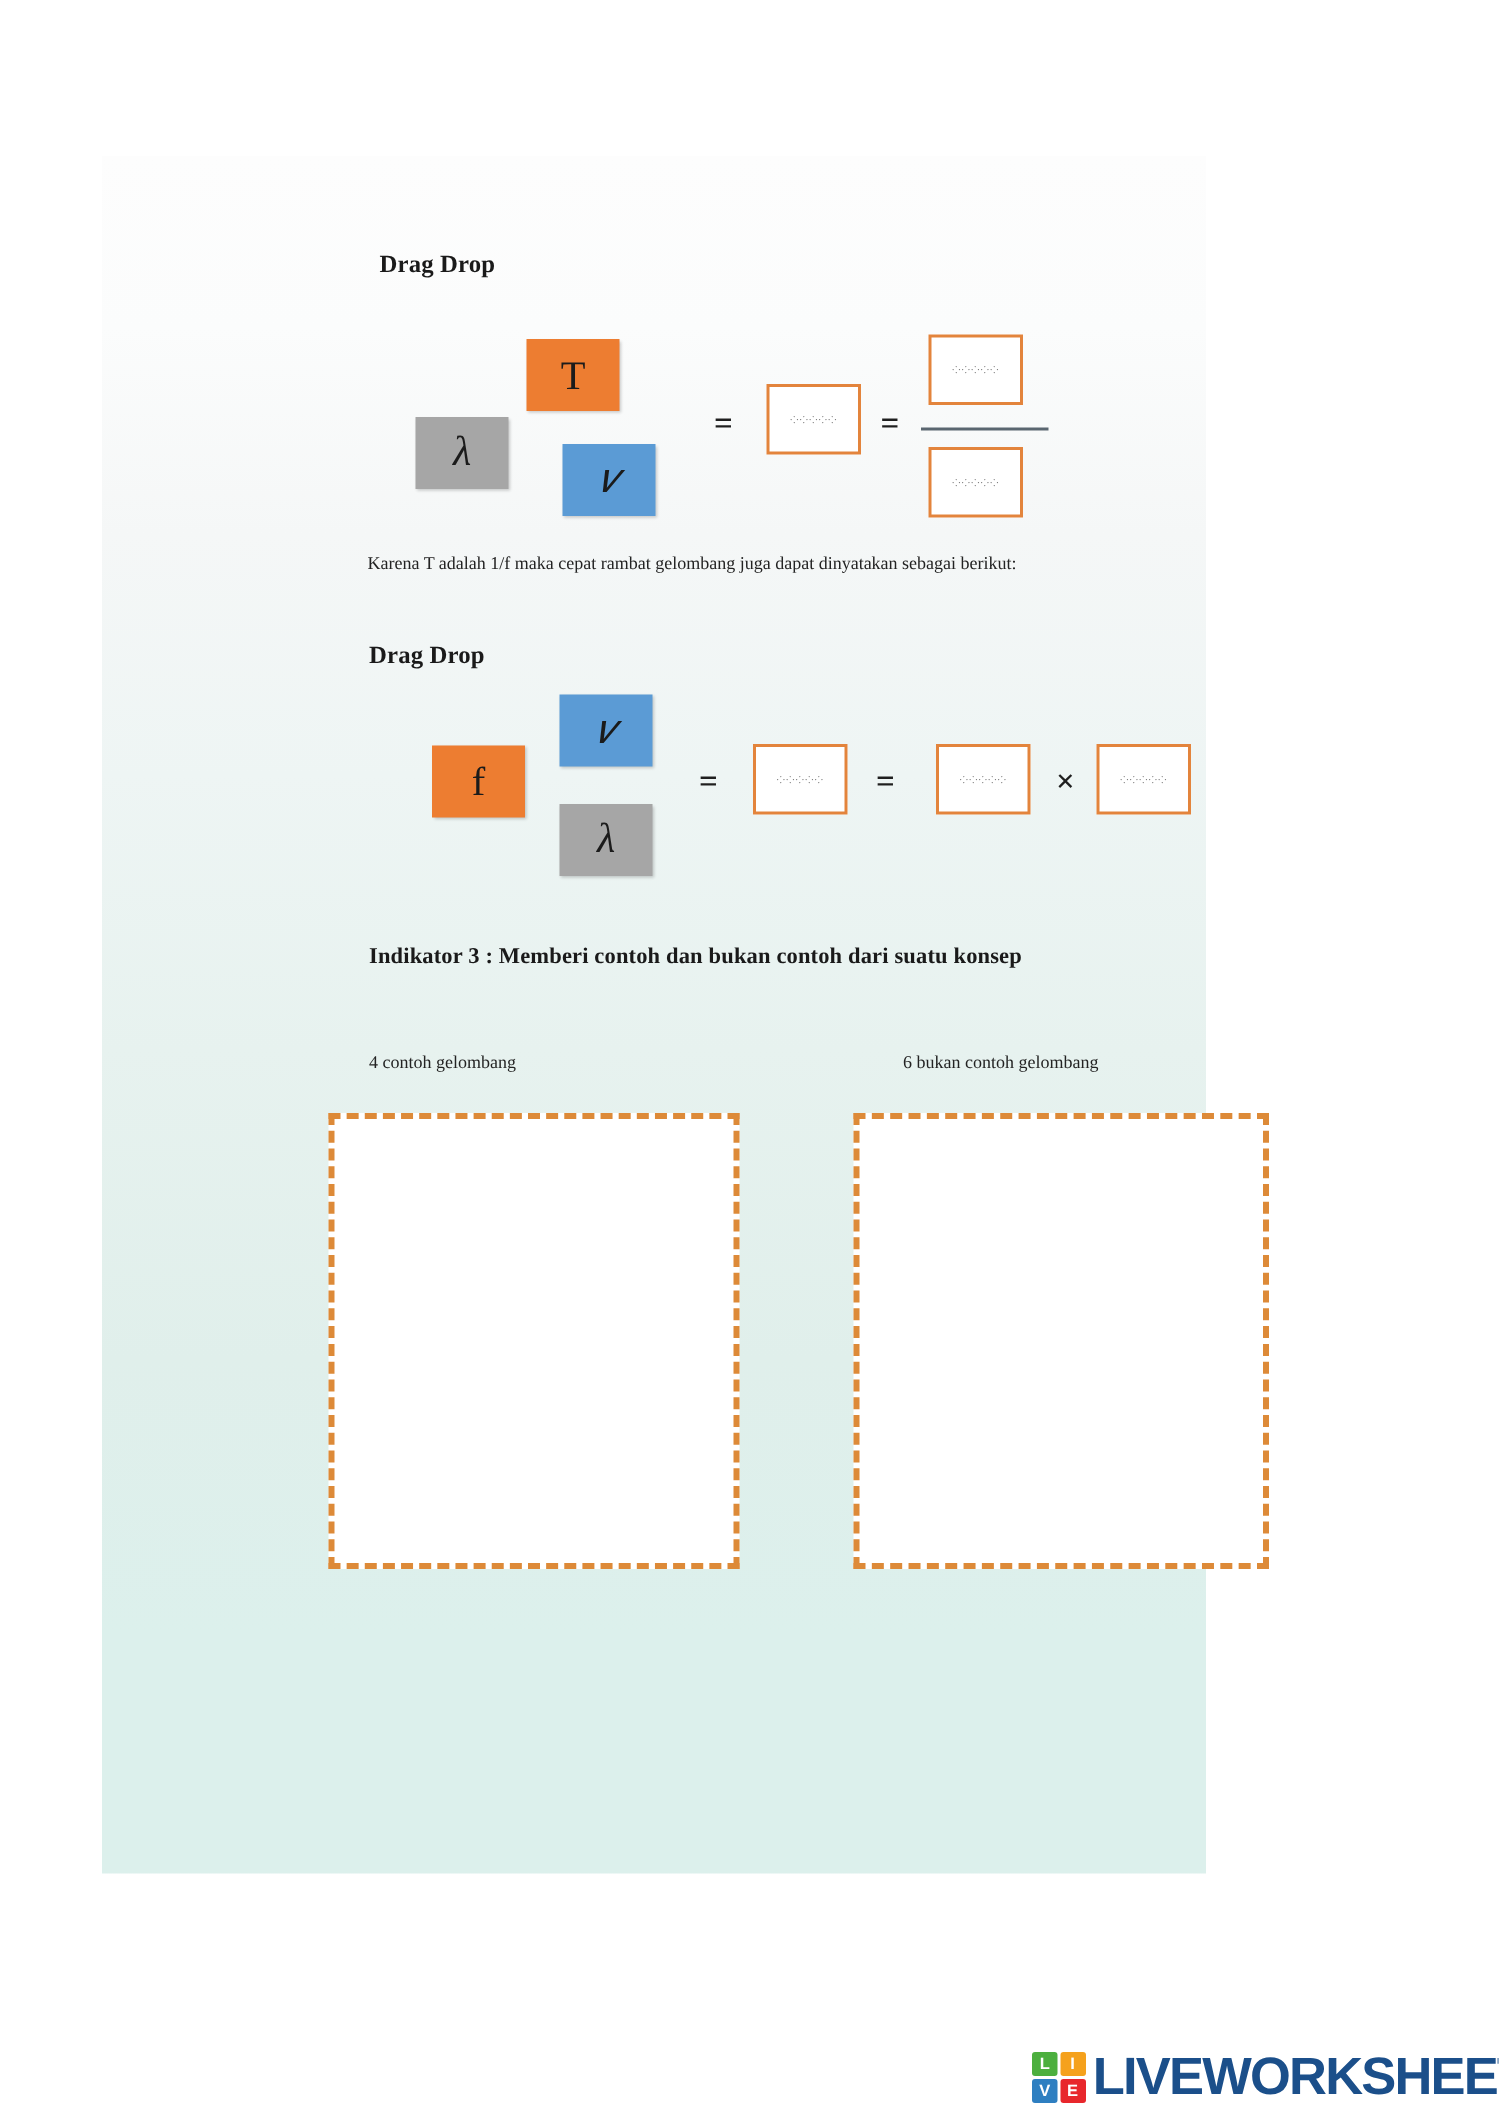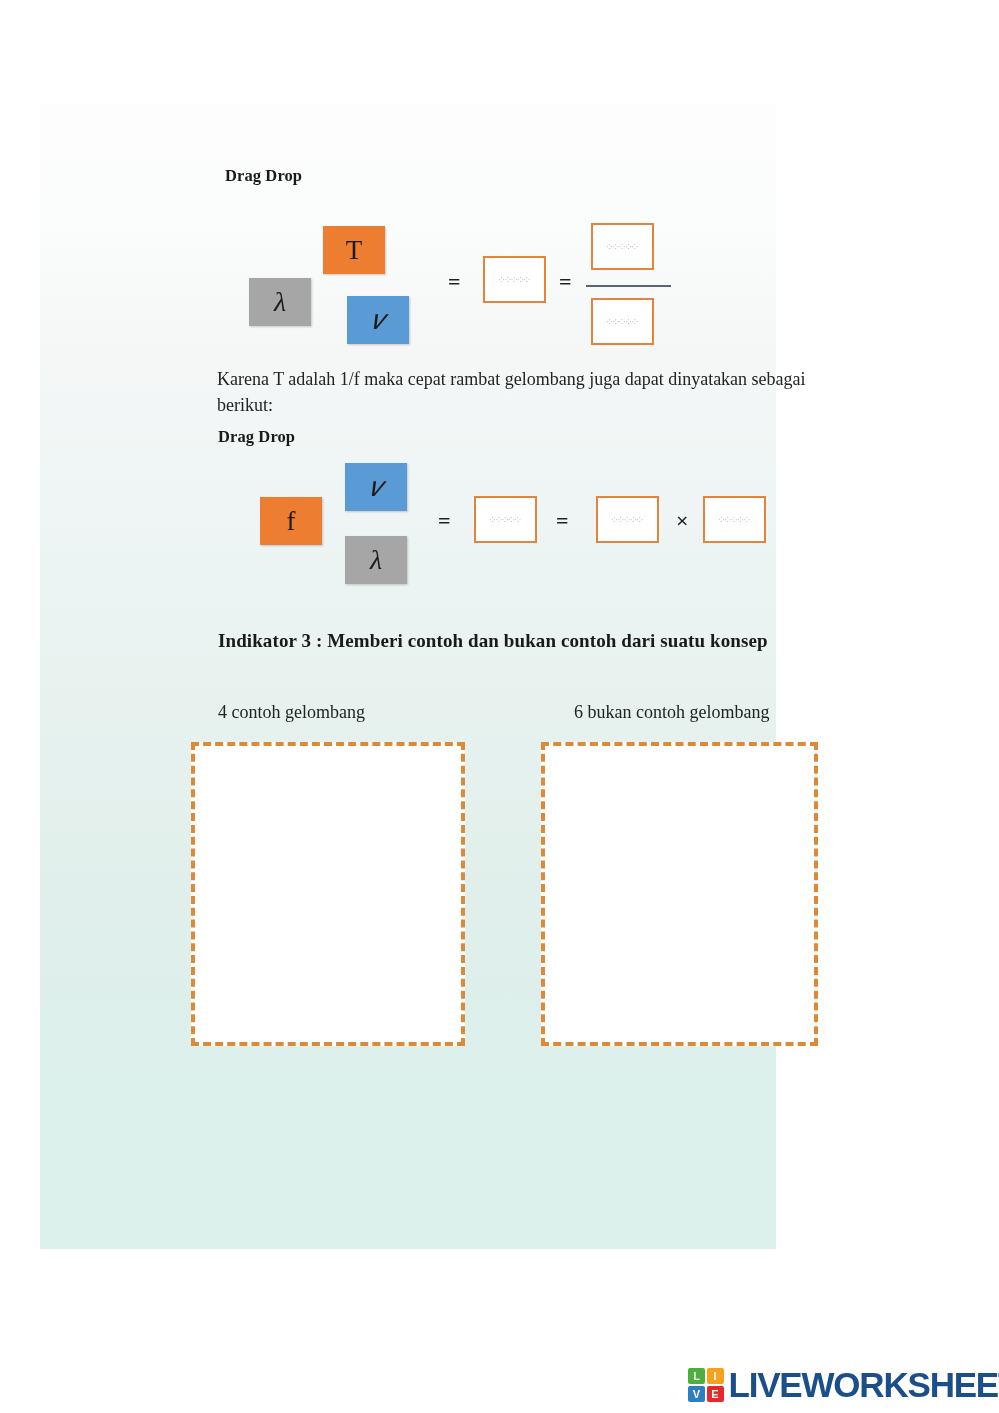--- a/index.html
+++ b/index.html
@@ -11,21 +11,21 @@
     width: 999px;
     height: 1413px;
     position: relative;
     font-family: "Liberation Serif", serif;
     overflow: hidden;
   }
 
   
   #worksheet {
     position: absolute;
-    left: 40px;
+    left: 68px;
     top: 104px;
     width: 736px;
     height: 1145px;
     background: linear-gradient(to bottom,
         #fdfdfd 0%,
         #fbfcfc 10%,
         #f5f7f7 22%,
         #eef5f4 36%,
         #e7f2ef 52%,
         #e0efeb 70%,
@@ -37,21 +37,21 @@
   
   .hd-bold {
     font-family: "Liberation Serif", serif;
     font-weight: bold;
     font-size: 16.5px;
     color: #1a1a1a;
     letter-spacing: 0.1px;
   }
   .body-txt {
     font-family: "Liberation Serif", serif;
-    font-size: 18px;
+    font-size: 12px;
     color: #232323;
     line-height: 1.42;
   }
 
   .abs { position: absolute; }
 
   
   .tile {
     position: absolute;
     display: flex;
@@ -215,21 +215,21 @@
   <div class="dropbox" style="left:556px; top:392px; width:63px; height:47px;">
     <span class="ph">⁘⁘⁘⁘⁘</span>
   </div>
 
   <div class="op" style="left:636px; top:404px;">×</div>
 
   <div class="dropbox" style="left:663px; top:392px; width:63px; height:47px;">
     <span class="ph">⁘⁘⁘⁘⁘</span>
   </div>
 
-  <div class="hd-bold abs" style="left:178px; top:526px; font-size:19px;text-align:center;">Indikator 3 : Memberi contoh dan bukan contoh dari suatu konsep</div>
+  <div class="hd-bold abs" style="left:178px; top:526px; font-size:15px;text-align:center;">Indikator 3 : Memberi contoh dan bukan contoh dari suatu konsep</div>
 
 
   <div class="body-txt abs" style="left:178px; top:596px;">4 contoh gelombang</div>
 
   <div class="body-txt abs" style="left:534px; top:596px;">6 bukan contoh gelombang</div>
 
   <div class="answer-area" style="left:151px; top:638px; width:274px; height:304px;">
     <span></span>
   </div>
 

